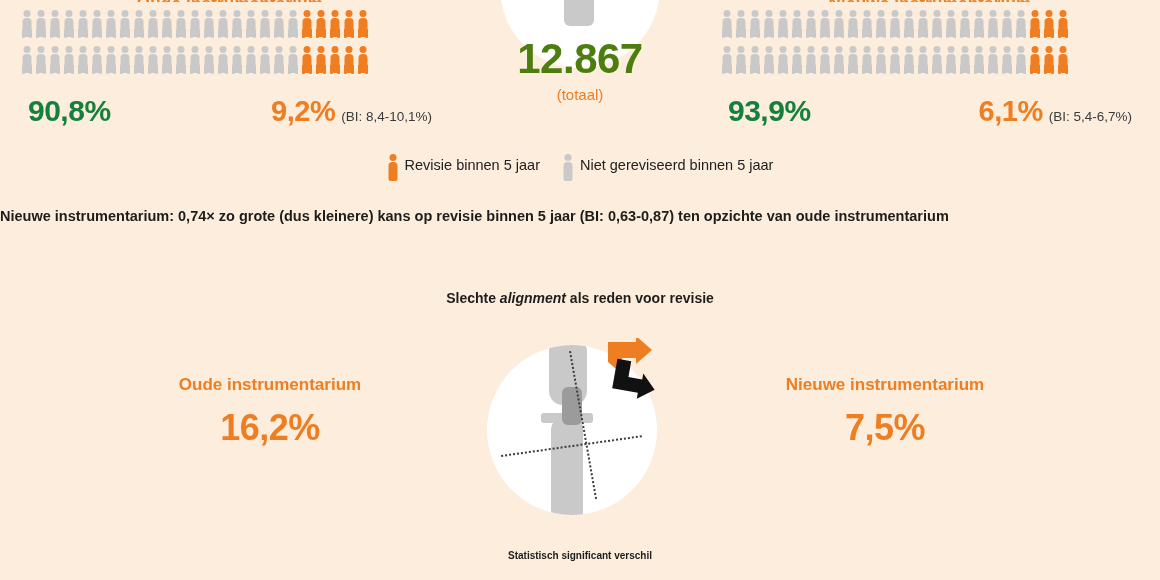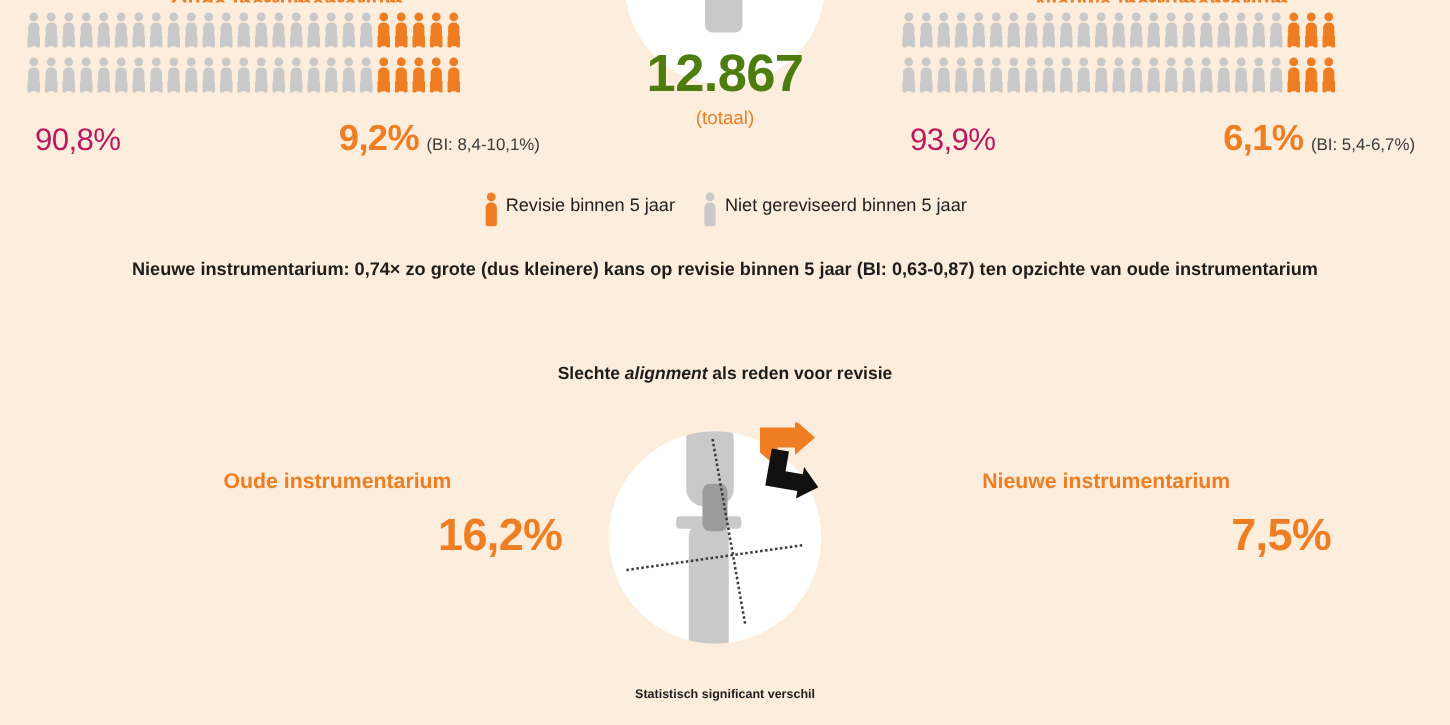--- a/index.html
+++ b/index.html
@@ -96,23 +96,23 @@
     top: 78px;
     left: 0;
     width: 420px;
     display: flex;
     align-items: baseline;
     justify-content: space-between;
     padding: 0 8px;
     box-sizing: border-box;
   }
   .stat-grey {
-    font-size: 25px;
-    font-weight: normal;
-    color: #be185d;
+    font-size: 30px;
+    font-weight: bold;
+    color: #15803d;
     letter-spacing: -.5px;
   }
   .stat-orange-wrap {
     display: flex;
     align-items: baseline;
     gap: 6px;
   }
   .stat-orange {
     font-size: 29px;
     font-weight: bold;
@@ -184,21 +184,20 @@
     gap: 6px;
   }
   .legend .figure { width: 12px; height: 26px; }
 
   
   .conclusion {
     position: absolute;
     top: 208px;
     left: 0;
     width: 1160px;
-    text-align: center;
     font-size: 14.5px;
     font-weight: bold;
     color: #1d1d1b;
   }
 
   
   .section-title {
     position: absolute;
     top: 290px;
     left: 0;
@@ -222,21 +221,20 @@
     font-size: 17px;
     font-weight: bold;
     color: #ef7d22;
   }
   .side-value {
     margin-top: 12px;
     font-size: 36px;
     font-weight: bold;
     color: #ef7d22;
     letter-spacing: -.5px;
-    text-align: right;
   }
 
   .knee-circle {
     position: absolute;
     left: 487px;
     top: 345px;
     width: 170px;
     height: 170px;
     border-radius: 50%;
     background: #ffffff;

